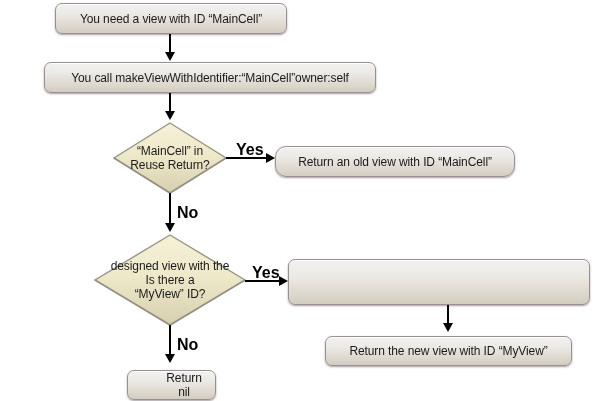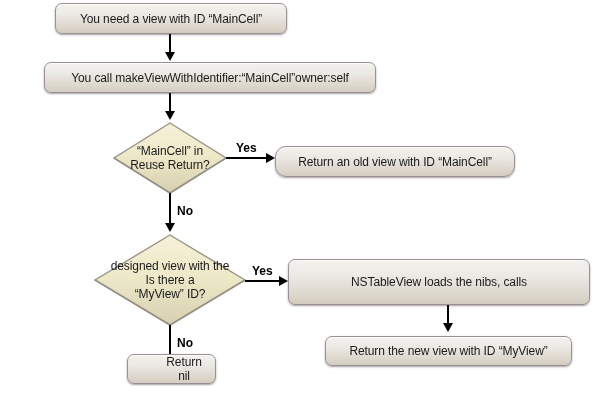--- a/index.html
+++ b/index.html
@@ -83,21 +83,21 @@
   }
   .arrow-right {
     position: absolute;
     width: 0; height: 0;
     border-top: 5px solid transparent;
     border-bottom: 5px solid transparent;
     border-left: 9px solid #000000;
   }
   .edge-label {
     position: absolute;
-    font-size: 12px;
+    font-size: 16px;
     font-weight: bold;
     color: #000000;
     white-space: nowrap;
     letter-spacing: 0px;
   }
 </style>
 </head>
 <body>
 
 <div id="canvas">
@@ -168,32 +168,31 @@
       </div>
     </div>
   </div>
 
   <div class="hline" style="left:245px; top:280px; width:36px;"></div>
   <div class="arrow-right" style="left:279px; top:276px;"></div>
   <div class="edge-label" style="left:252px; top:264px;">Yes</div>
 
   <div class="node" style="left:288px; top:259px; width:302px; height:46px;">
     <span class="txt">
-      <span class="l2">NSTableView loads the nibs, calls</span>
     </span>
   </div>
 
   <div class="vline" style="left:447px; top:305px; height:20px;"></div>
   <div class="arrow-down" style="left:443px; top:323px;"></div>
 
   <div class="node" style="left:325px; top:336px; width:247px; height:30px;">
     <span class="txt">Return the new view with ID “MyView”</span>
   </div>
 
   <div class="vline" style="left:169px; top:325px; height:31px;"></div>
   <div class="arrow-down" style="left:165px; top:354px;"></div>
   <div class="edge-label" style="left:177px; top:336px;">No</div>
 
-  <div class="node" style="left:127px; top:354px; width:89px; height:30px;padding-left:33px;">
+  <div class="node" style="left:127px; top:370px; width:89px; height:30px;padding-left:33px;">
     <span class="txt">Return nil</span>
   </div>
 
 </div>
 
 </body></html>

